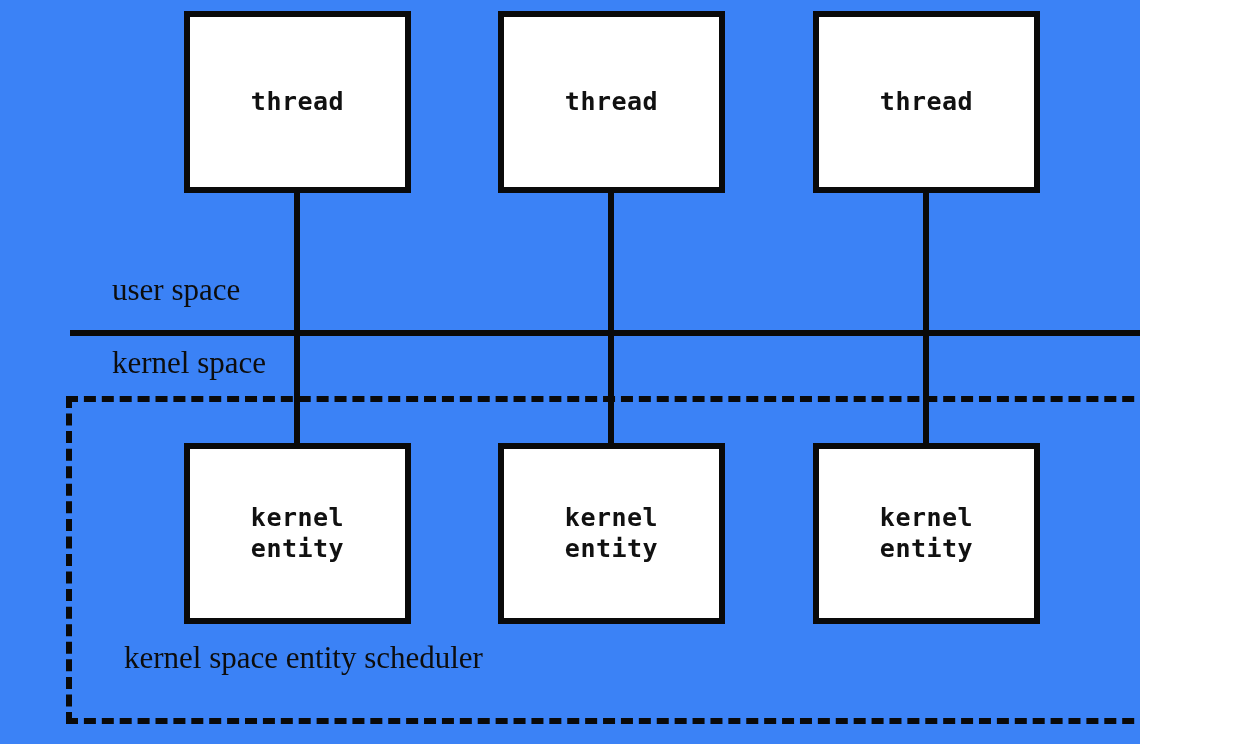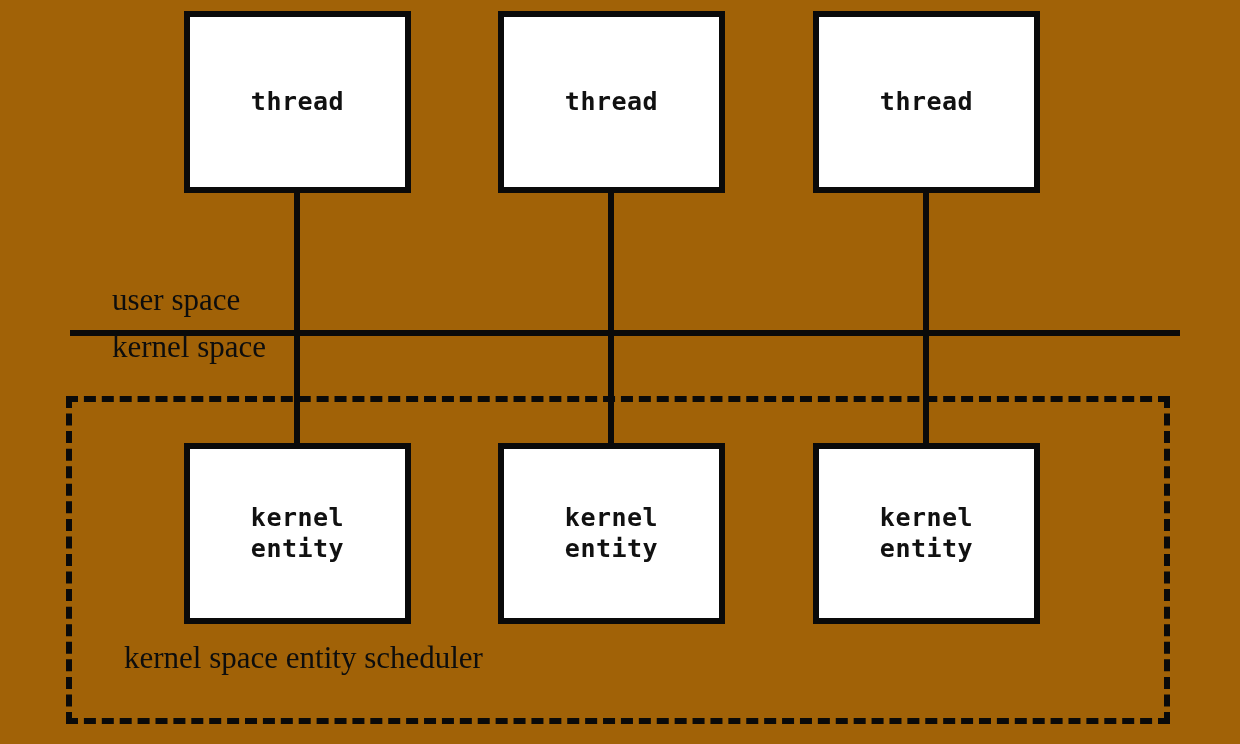--- a/index.html
+++ b/index.html
@@ -3,23 +3,23 @@
 <meta charset="utf-8">
 <title>Thread / Kernel Entity Diagram</title>
 <style>
   html, body {
     margin: 0;
     padding: 0;
     background: #ffffff;
   }
   #canvas {
     position: relative;
-    width: 1240px;
+    width: 1140px;
     height: 744px;
-    background: #a16207;
+    background: #3b82f6;
     overflow: hidden;
     font-family: "Liberation Serif", "DejaVu Serif", serif;
   }
 
   
   .node-box {
     position: absolute;
     box-sizing: border-box;
     border: 6px solid #0a0a0a;
     background: #ffffff;
@@ -93,26 +93,26 @@
   
   .serif-label {
     position: absolute;
     font-family: "Liberation Serif", "DejaVu Serif", serif;
     color: #0d0d0d;
     white-space: nowrap;
     z-index: 5;
   }
   .label-user-space {
     left: 112px;
-    top: 282px;
+    top: 272px;
     font-size: 31px;
   }
   .label-kernel-space {
     left: 112px;
-    top: 329px;
+    top: 345px;
     font-size: 31px;
   }
   .label-scheduler {
     left: 124px;
     top: 640px;
     font-size: 31px;
   }
 </style>
 </head>
 <body>

